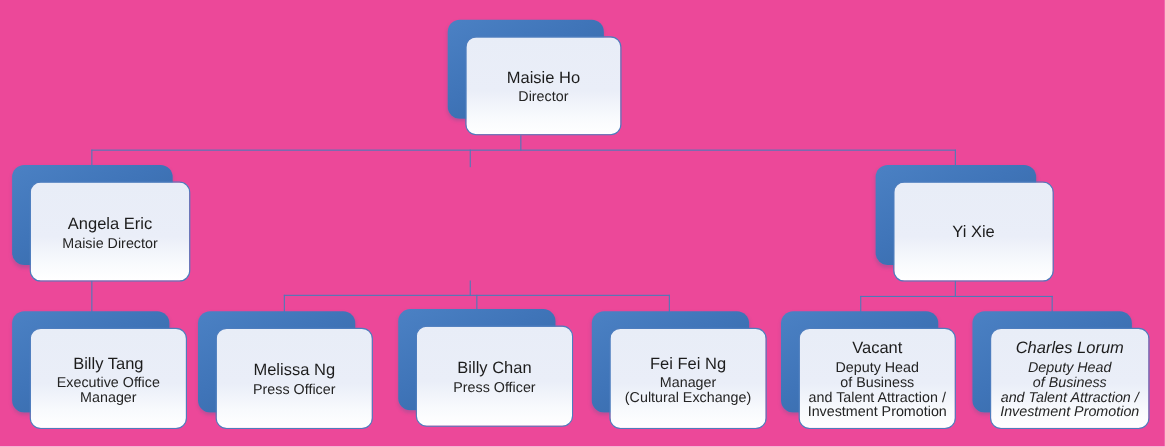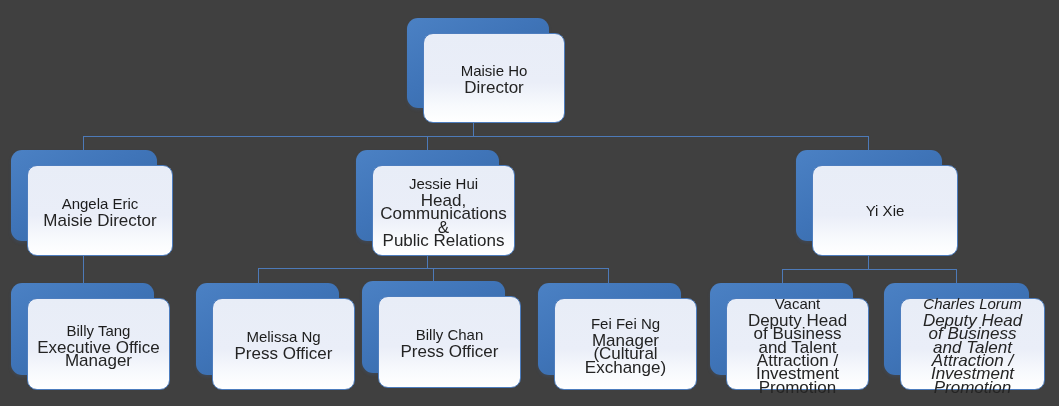--- a/index.html
+++ b/index.html
@@ -1,17 +1,17 @@
 <!DOCTYPE html>
 <html><head>
 <meta charset="utf-8">
 <style>
   html,body{margin:0;padding:0;background:#ffffff;}
   .stage{
-    position:relative;width:1059px;height:406px;background:#404040;
+    position:relative;width:1059px;height:406px;background:#ec4899;
     font-family:"Liberation Sans",sans-serif;overflow:hidden;
   }
   
   .conn{position:absolute;background:#4d7ab8;z-index:1;}
   .conn.h{height:1.4px;}
   .conn.v{width:1.4px;}
   
   .node{position:absolute;z-index:2;}
   .node .accent{
     position:absolute;left:-16px;top:-15px;width:100%;height:100%;
@@ -20,21 +20,21 @@
     box-shadow:0 2px 3px rgba(60,90,140,.25);
   }
   .node .card{
     position:absolute;left:0;top:0;right:0;bottom:0;
     border:1.4px solid #4d7dbe;border-radius:10px;box-sizing:border-box;
     background:linear-gradient(180deg,#e8edf7 0%,#eaeef8 55%,#f8fafd 82%,#ffffff 100%);
     display:flex;flex-direction:column;align-items:center;justify-content:center;
     text-align:center;padding:2px 4px;
   }
   .name{font-size:15px;line-height:19px;color:#1c1c1c;margin-bottom:1px;}
-  .title{font-size:17px;line-height:13.4px;color:#242424;}
+  .title{font-size:13px;line-height:13.4px;color:#242424;}
   .title span{display:block;}
 </style>
 </head>
 <body>
 
 <div class="stage">
 
   <div class="conn v" style="left:473px;top:123px;height:14px;"></div>
   <div class="conn h" style="left:83px;top:136px;width:786px;"></div>
   <div class="conn v" style="left:83px;top:136px;height:16px;"></div>
@@ -64,51 +64,40 @@
   <div class="node" style="left:27px;top:165px;width:146px;height:91px;">
     <div class="accent"></div>
     <div class="card">
       <div class="name">Angela Eric</div>
       <div class="title">
           <span>Maisie Director</span>
         </div>
     </div>
   </div>
 
-  <div class="node" style="left:372px;top:165px;width:143px;height:91px;">
-    <div class="accent"></div>
-    <div class="card">
-      <div class="name">Jessie Hui</div>
-      <div class="title">
-        <span>Head,</span>
-        <span>Communications &amp;</span>
-        <span>Public Relations</span>
-      </div>
-    </div>
-  </div>
 
   <div class="node" style="left:812px;top:165px;width:146px;height:91px;">
     <div class="accent"></div>
     <div class="card">
       <div class="name">Yi Xie</div>
     </div>
   </div>
 
   <div class="node" style="left:27px;top:298px;width:143px;height:92px;">
     <div class="accent"></div>
     <div class="card">
       <div class="name">Billy Tang</div>
       <div class="title">
         <span>Executive Office</span>
         <span>Manager</span>
       </div>
     </div>
   </div>
 
-  <div class="node" style="left:212px;top:298px;width:143px;height:92px;">
+  <div class="node" style="left:196px;top:298px;width:143px;height:92px;">
     <div class="accent"></div>
     <div class="card">
       <div class="name">Melissa Ng</div>
       <div class="title">
           <span>Press Officer</span>
         </div>
     </div>
   </div>
 
   <div class="node" style="left:378px;top:296px;width:143px;height:92px;">

